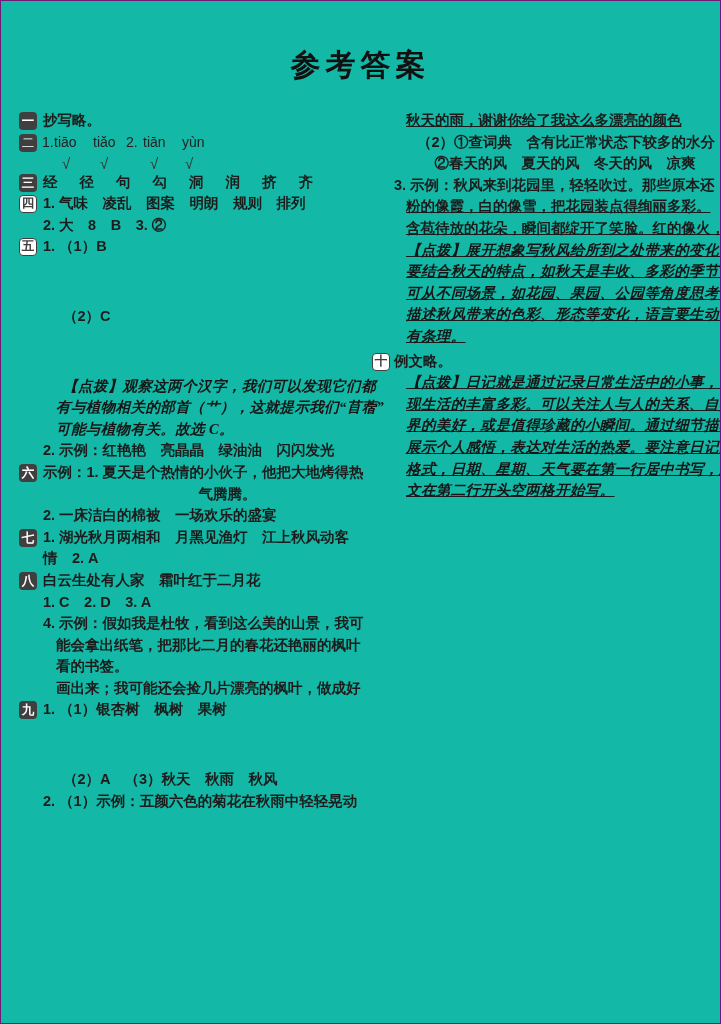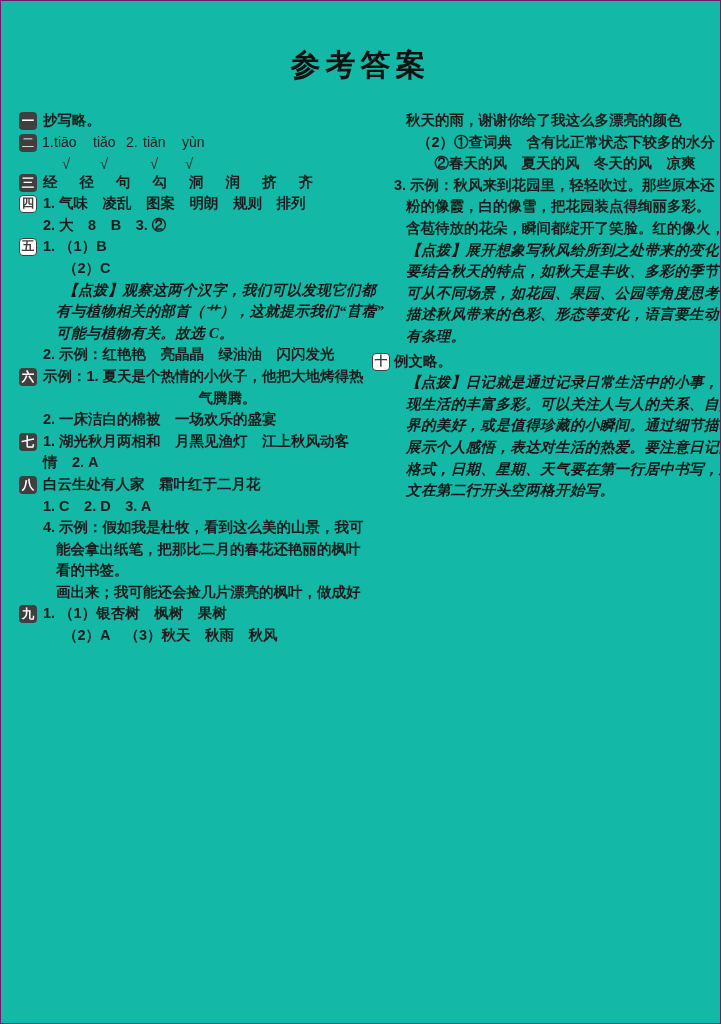--- a/index.html
+++ b/index.html
@@ -21,26 +21,26 @@
   .badge{
     position:absolute;left:0;top:2px;width:18px;height:18px;border-radius:4px;
     background:#3f3f3f;color:#fff;font-size:12.5px;font-weight:bold;
     text-align:center;line-height:18px;box-sizing:border-box;
   }
   .badge.outline{
     background:#fff;border:1.8px solid #3f3f3f;color:#3f3f3f;line-height:15px;
   }
   
   .i0{padding-left:24px;}   
-  .i2{padding-left:44px;}   
+  .i2{padding-left:44px;margin-top:48px;}   
   .icont{padding-left:37px;}
   .i3{padding-left:76px;text-align:center;}
   
   .ra{padding-left:22px;}
-  .rb{padding-left:34px;}
+  .rb{padding-left:34px;text-decoration:underline;}
   .rc{padding-left:45px;text-align:center;}
   .kai{
     font-family:"Liberation Serif",serif;font-style:italic;font-weight:600;
     color:#161616;letter-spacing:.4px;
   }
   .spread{letter-spacing:22px;}
   .pinyin-row{height:21px;}
   .check-row{height:19px;}
   .pinyin-row span,.check-row span{position:absolute;font-weight:400;}
   .py{font-size:14px;color:#222;}
@@ -158,20 +158,23 @@
         <span>画出来；我可能还会捡几片漂亮的枫叶，做成好</span>
       </div>
 
       <div class="line i0">
         <span class="badge">九</span>
         <span>1. （1）银杏树　枫树　果树</span>
       </div>
       <div class="line i2">
         <span>（2）A　（3）秋天　秋雨　秋风</span>
       </div>
+      <div class="line i0">
+        <span>2. （1）示例：五颜六色的菊花在秋雨中轻轻晃动</span>
+      </div>
 
     </div>
 
     <div class="col">
 
       <div class="line rb">
         <span>秋天的雨，谢谢你给了我这么多漂亮的颜色</span>
       </div>
       <div class="line rc">
         <span>（2）①查词典　含有比正常状态下较多的水分</span>

